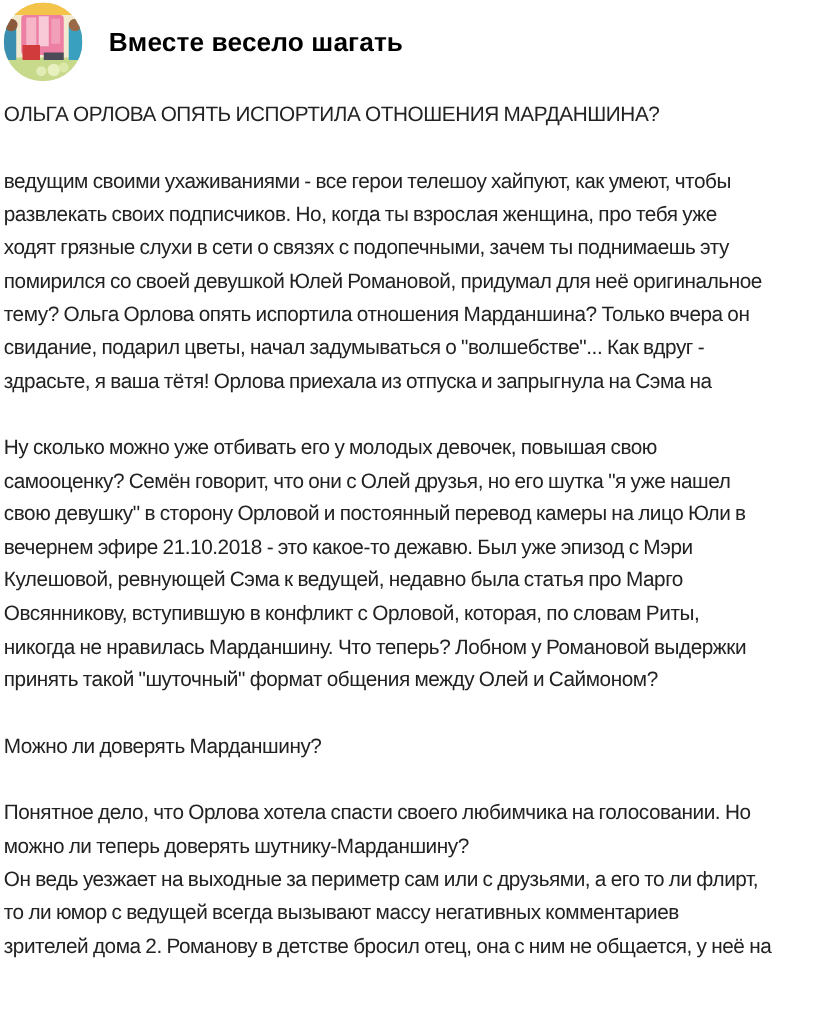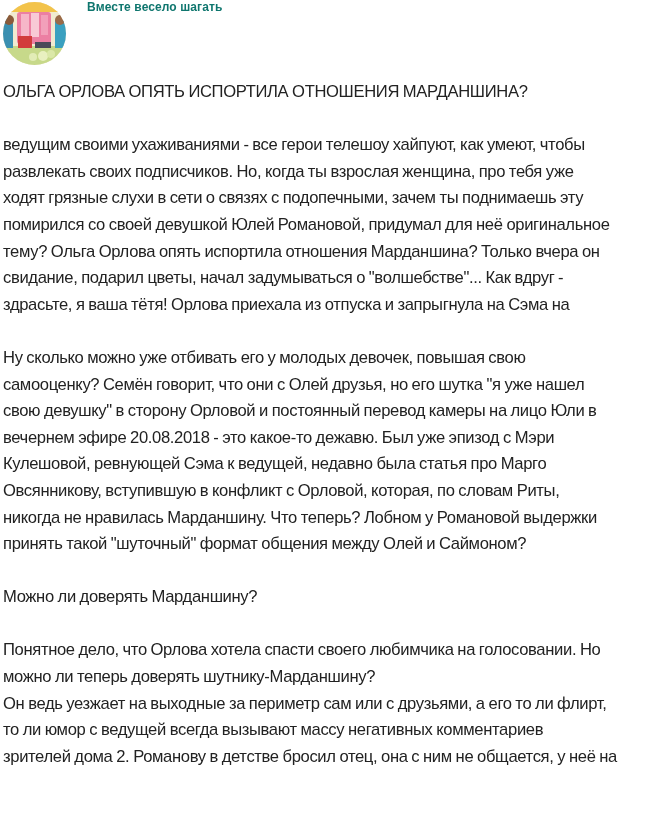--- a/index.html
+++ b/index.html
@@ -29,25 +29,25 @@
       width: 63px;
       height: 63px;
       border-radius: 50%;
       overflow: hidden;
       background: #e8e4c8;
     }
     .avatar svg { display: block; }
     .group-name {
       position: absolute;
       left: 87px;
-      top: 0;
+      top: 23px;
       font-family: "Liberation Sans", sans-serif;
       font-weight: bold;
-      font-size: 12px;
-      color: #0f766e;
+      font-size: 21px;
+      color: #000000;
       letter-spacing: 0.1px;
       white-space: nowrap;
     }
     .content {
       position: absolute;
       left: 3px;
       top: 79px;
       width: 664px;
       font-family: "Liberation Sans", sans-serif;
       font-size: 16.6px;
@@ -103,21 +103,21 @@
     <span class="line">помирился со своей девушкой Юлей Романовой, придумал для неё оригинальное</span>
     <span class="line">тему? Ольга Орлова опять испортила отношения Марданшина? Только вчера он</span>
     <span class="line">свидание, подарил цветы, начал задумываться о "волшебстве"... Как вдруг -</span>
     <span class="line">здрасьте, я ваша тётя! Орлова приехала из отпуска и запрыгнула на Сэма на</span>
   </p>
 
   <p>
     <span class="line">Ну сколько можно уже отбивать его у молодых девочек, повышая свою</span>
     <span class="line">самооценку? Семён говорит, что они с Олей друзья, но его шутка "я уже нашел</span>
     <span class="line">свою девушку" в сторону Орловой и постоянный перевод камеры на лицо Юли в</span>
-    <span class="line">вечернем эфире 20.08.2018 - это какое-то дежавю. Был уже эпизод с Мэри</span>
+    <span class="line">вечернем эфире 21.10.2018 - это какое-то дежавю. Был уже эпизод с Мэри</span>
     <span class="line">Кулешовой, ревнующей Сэма к ведущей, недавно была статья про Марго</span>
     <span class="line">Овсянникову, вступившую в конфликт с Орловой, которая, по словам Риты,</span>
     <span class="line">никогда не нравилась Марданшину. Что теперь? Лобном у Романовой выдержки</span>
     <span class="line">принять такой "шуточный" формат общения между Олей и Саймоном?</span>
   </p>
 
   <p>
       <span class="line">Можно ли доверять Марданшину?</span>
     </p>
 

